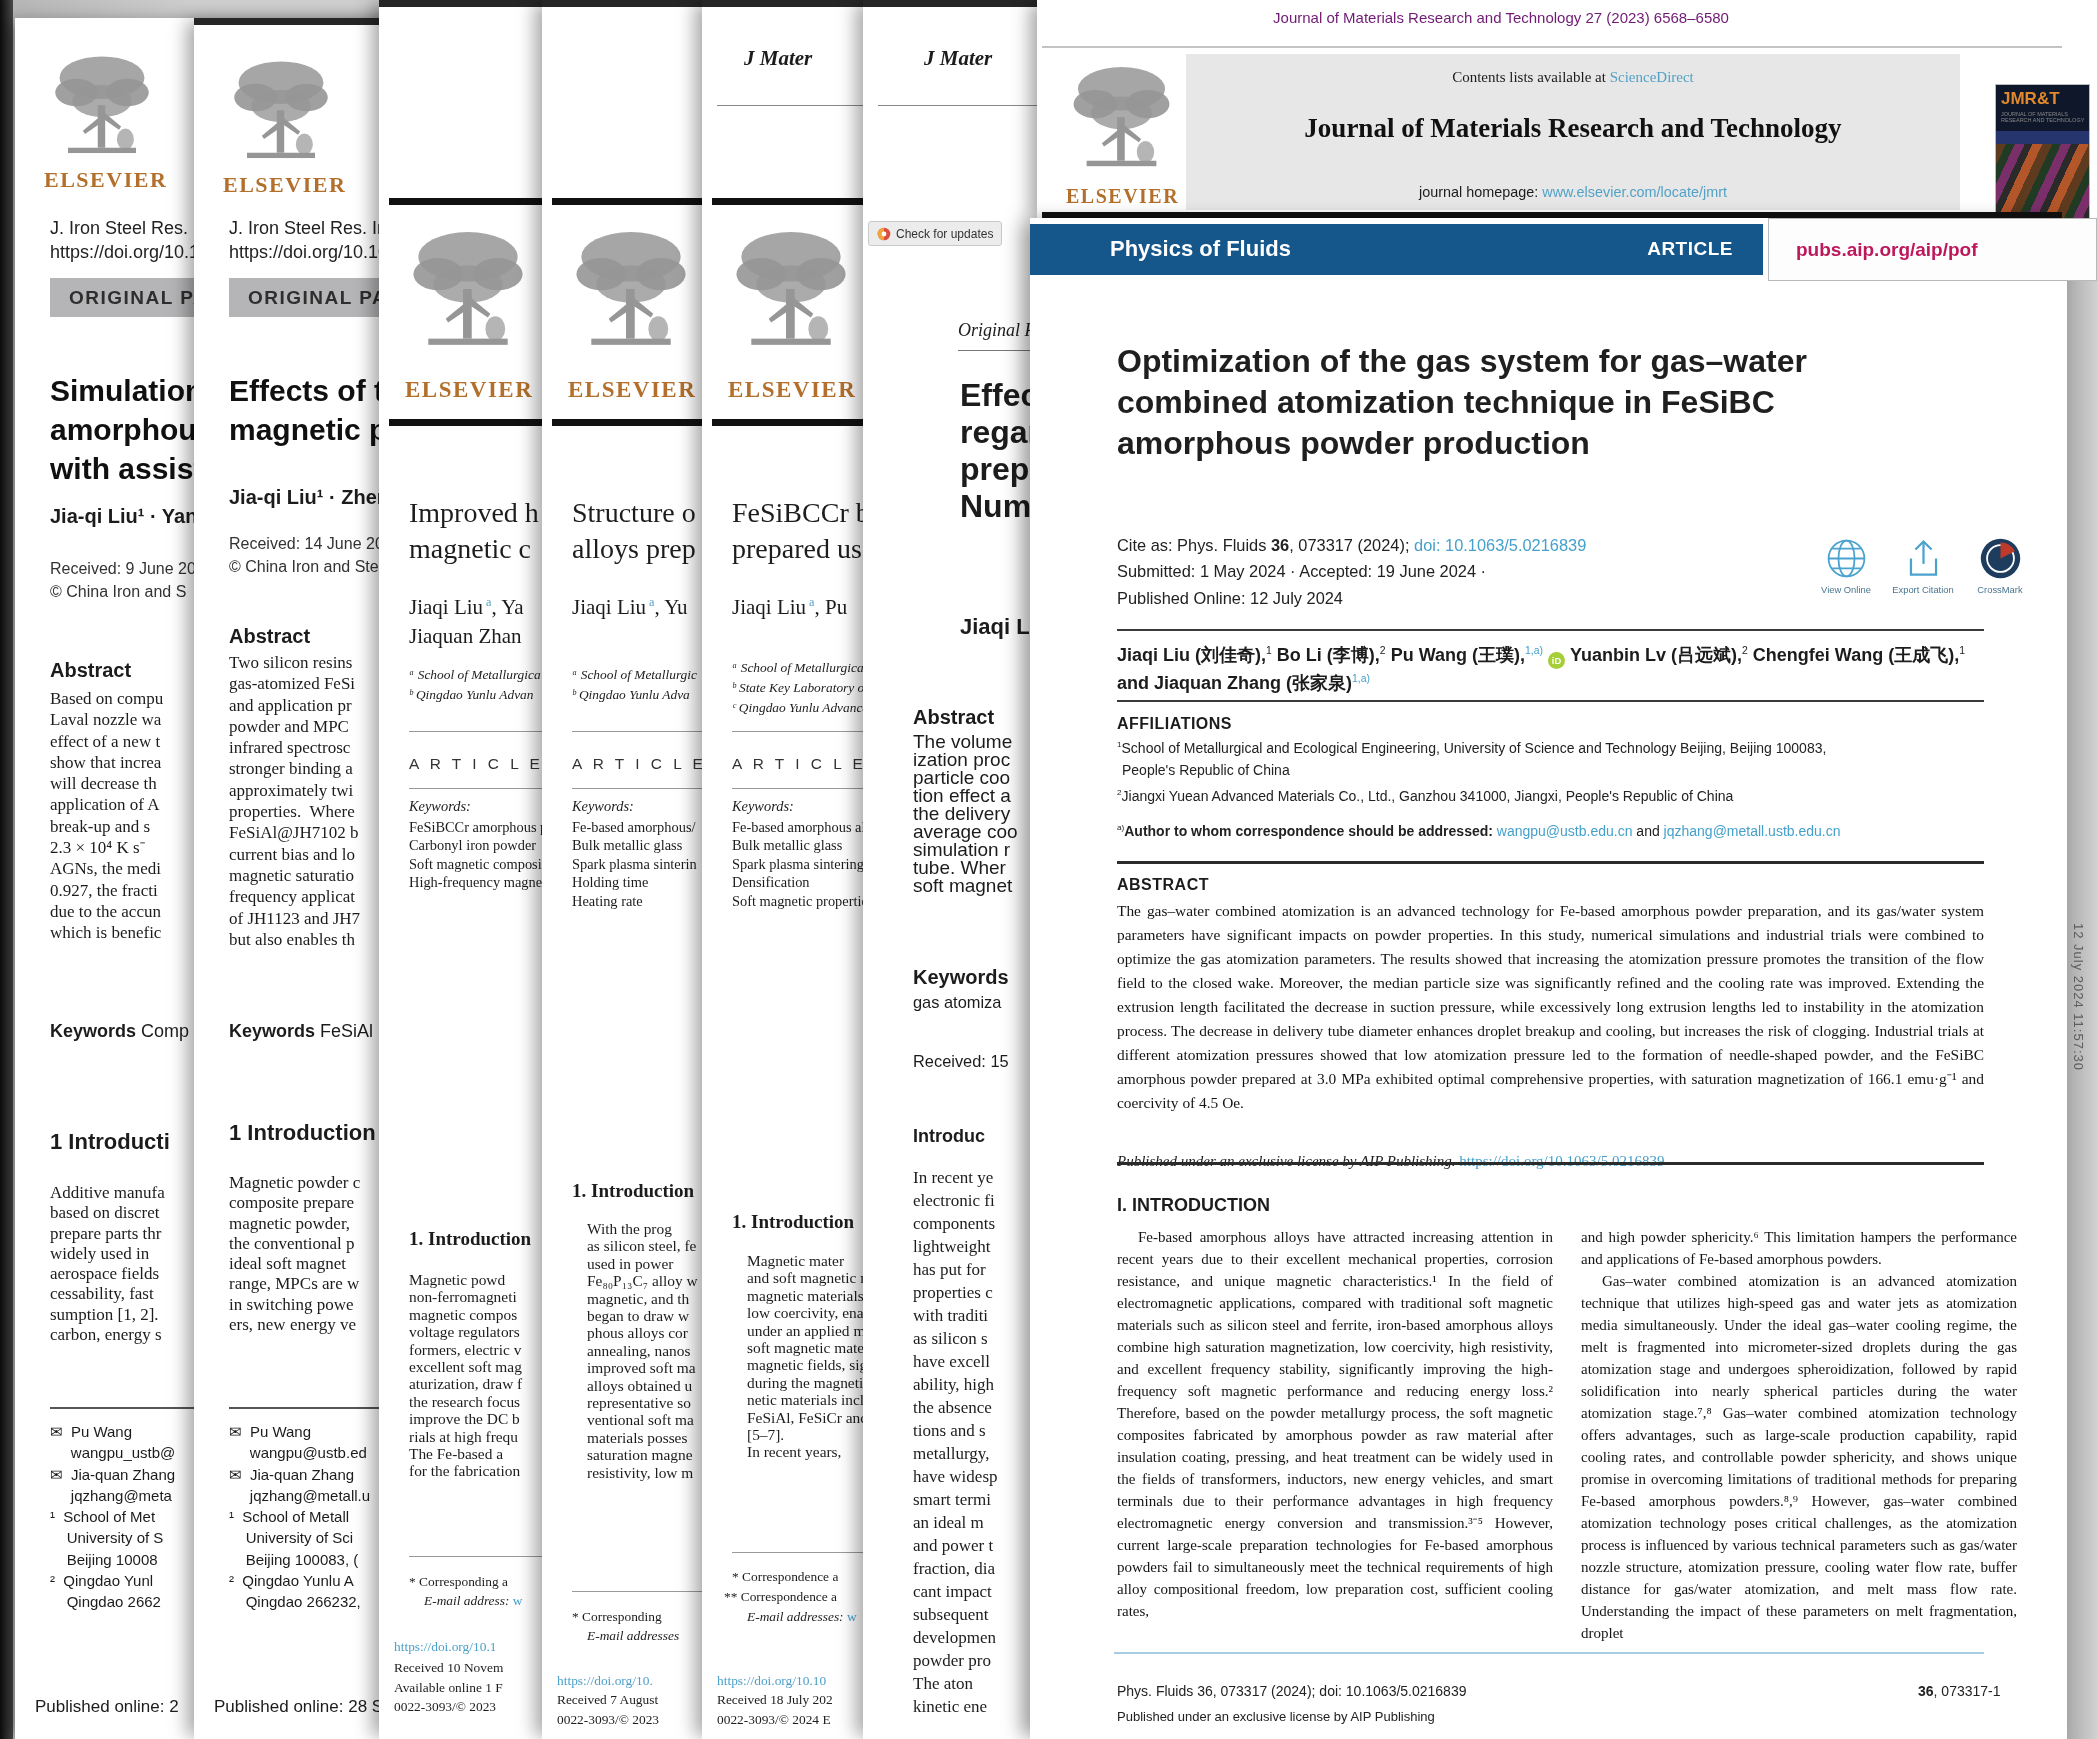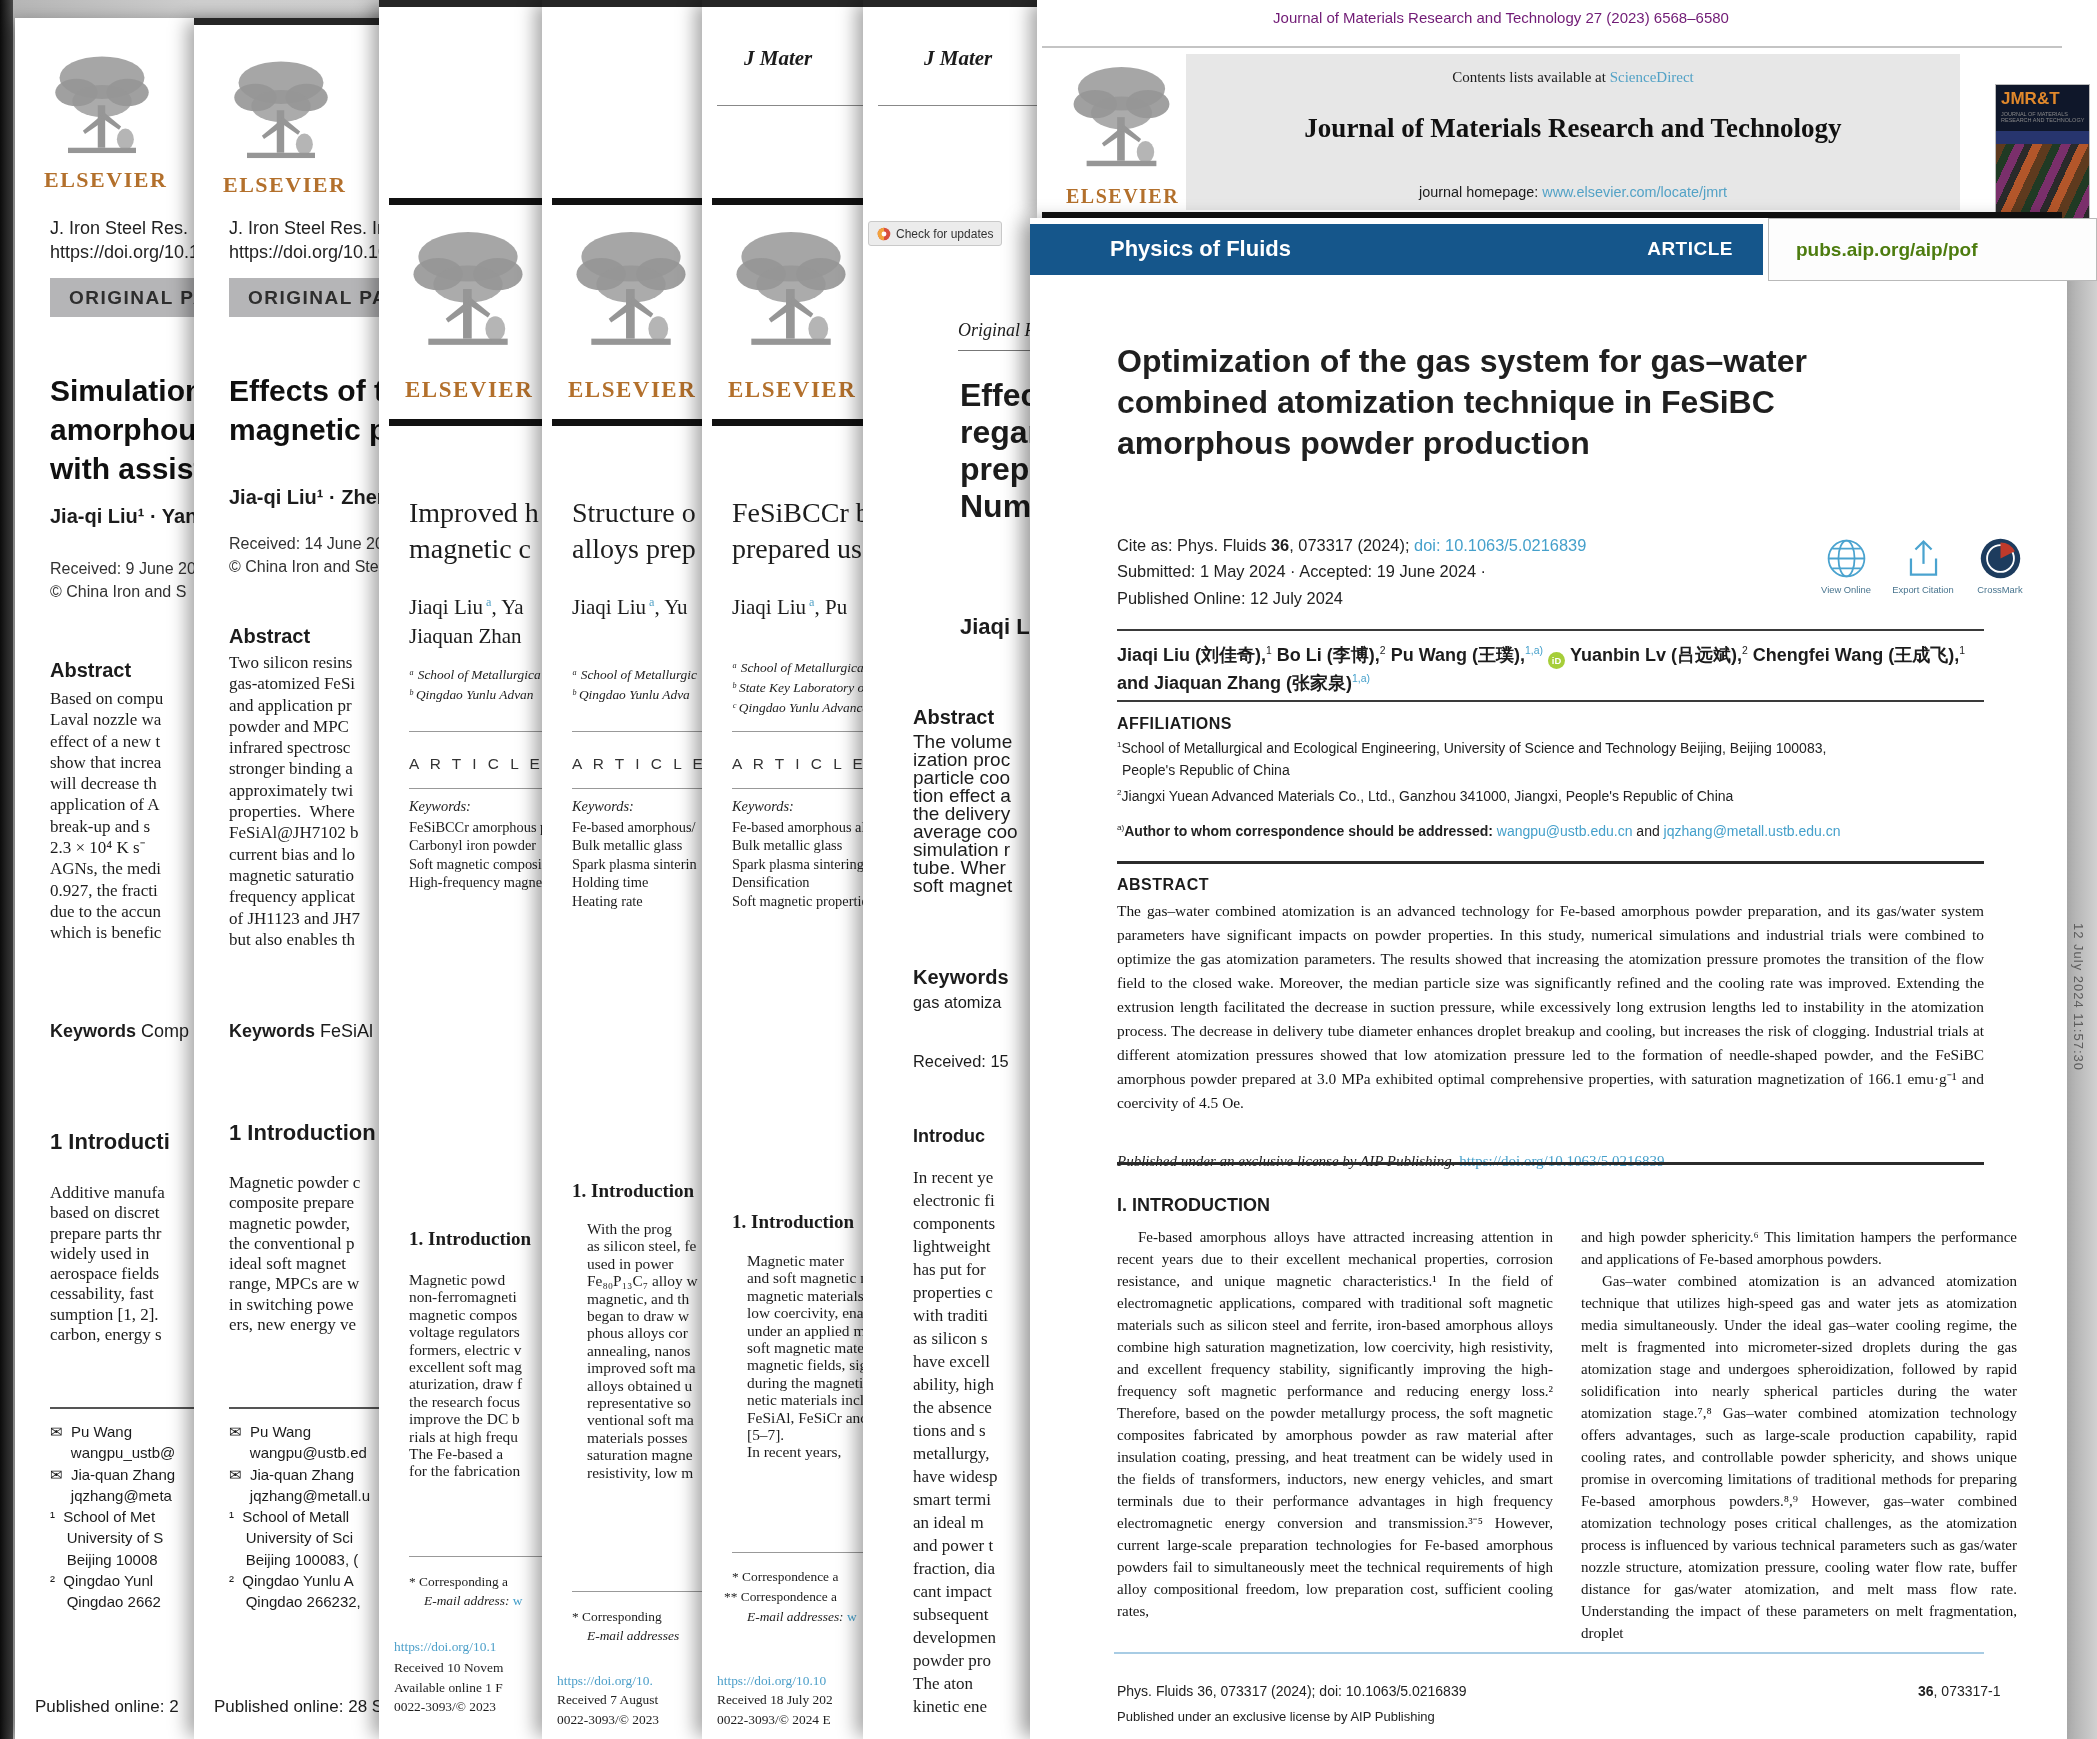--- a/index.html
+++ b/index.html
@@ -92,21 +92,21 @@
 
   
   #pof { position:absolute; left:1030px; top:218px; width:1037px; height:1521px; background:#fff;
     box-shadow:-11px 0 18px -3px rgba(0,0,0,0.4); overflow:hidden; }
   #pof .banner { position:absolute; left:0; top:5.5px; width:733px; height:51px; background:#15568b;
     display:flex; align-items:center; }
   #pof .banner .bname { color:#fff; font-size:22px; font-weight:bold; margin-left:80px; }
   #pof .banner .barticle { position:absolute; right:30px; color:#fff; font-size:19px; font-weight:bold; letter-spacing:0.5px; }
   #urlbox { position:absolute; left:1768px; top:218px; width:329px; height:63px; background:#fdfdfd;
     border:1px solid #b9b9b9; box-sizing:border-box; display:flex; align-items:center; z-index:40; }
-  #urlbox span { color:#4d7c0f; font-size:19px; font-weight:bold; margin-left:27px; }
+  #urlbox span { color:#be185d; font-size:19px; font-weight:bold; margin-left:27px; }
 
   #pof .ptitle { position:absolute; left:87px; top:123px; font-size:32px; font-weight:bold;
     line-height:41px; color:#1f1f1f; }
   #pof .cite { position:absolute; left:87px; font-size:16.4px; color:#222; }
   #pof .icn { position:absolute; width:74px; text-align:center; }
   #pof .icn svg { width:43px; height:43px; }
   #pof .icn .lbl { font-size:9.4px; color:#49758f; margin-top:2px; }
   #pof .rule { position:absolute; left:87px; width:867px; height:2px; background:#3a3a3a; }
   #pof .rule.thick { height:3px; background:#2b2b2b; }
   #pof .authors-line { position:absolute; left:87px; font-size:18px; }

